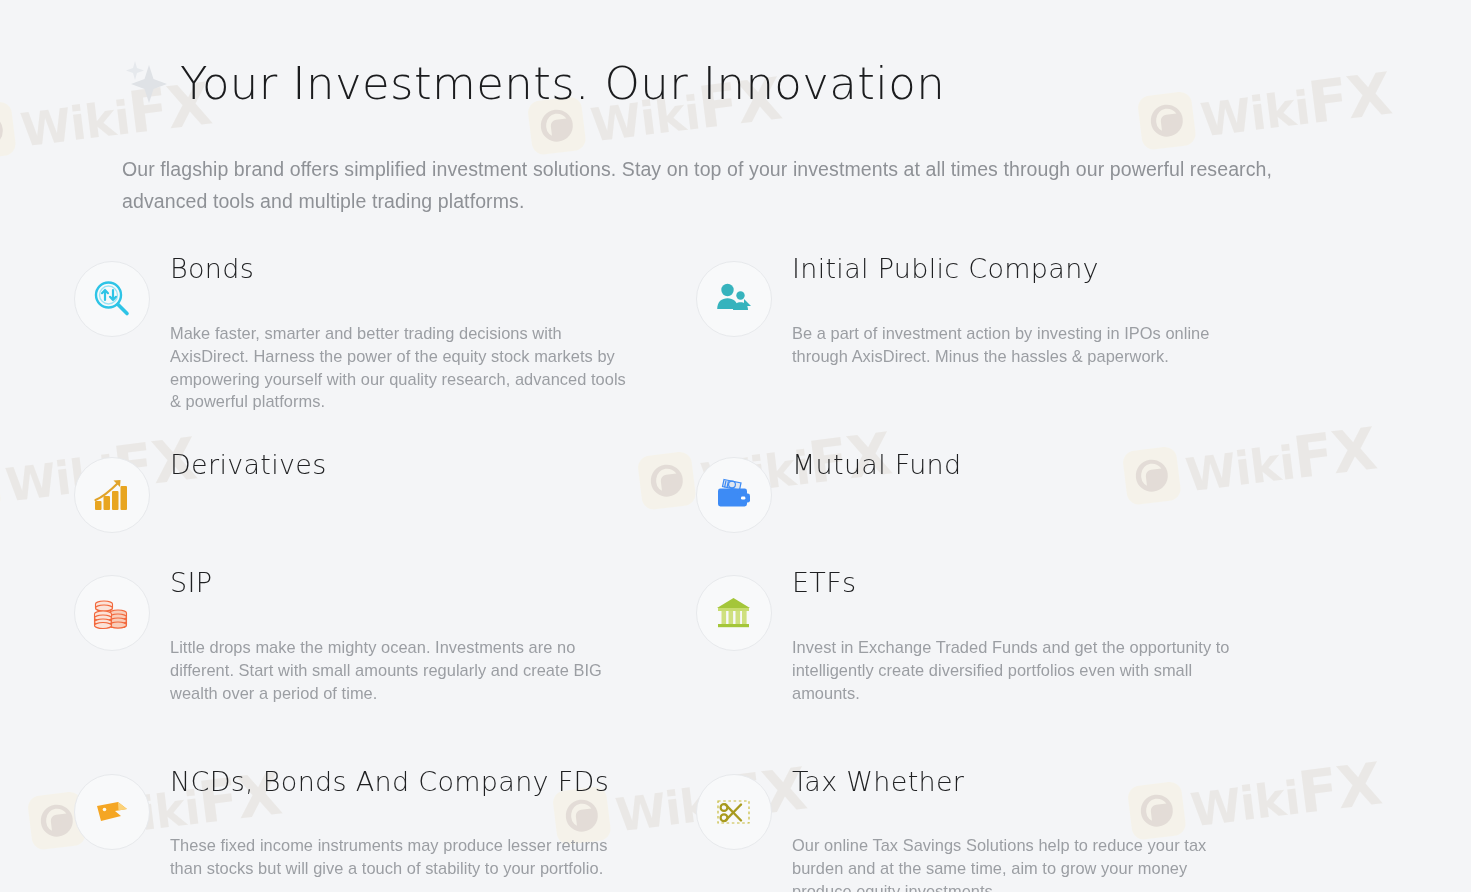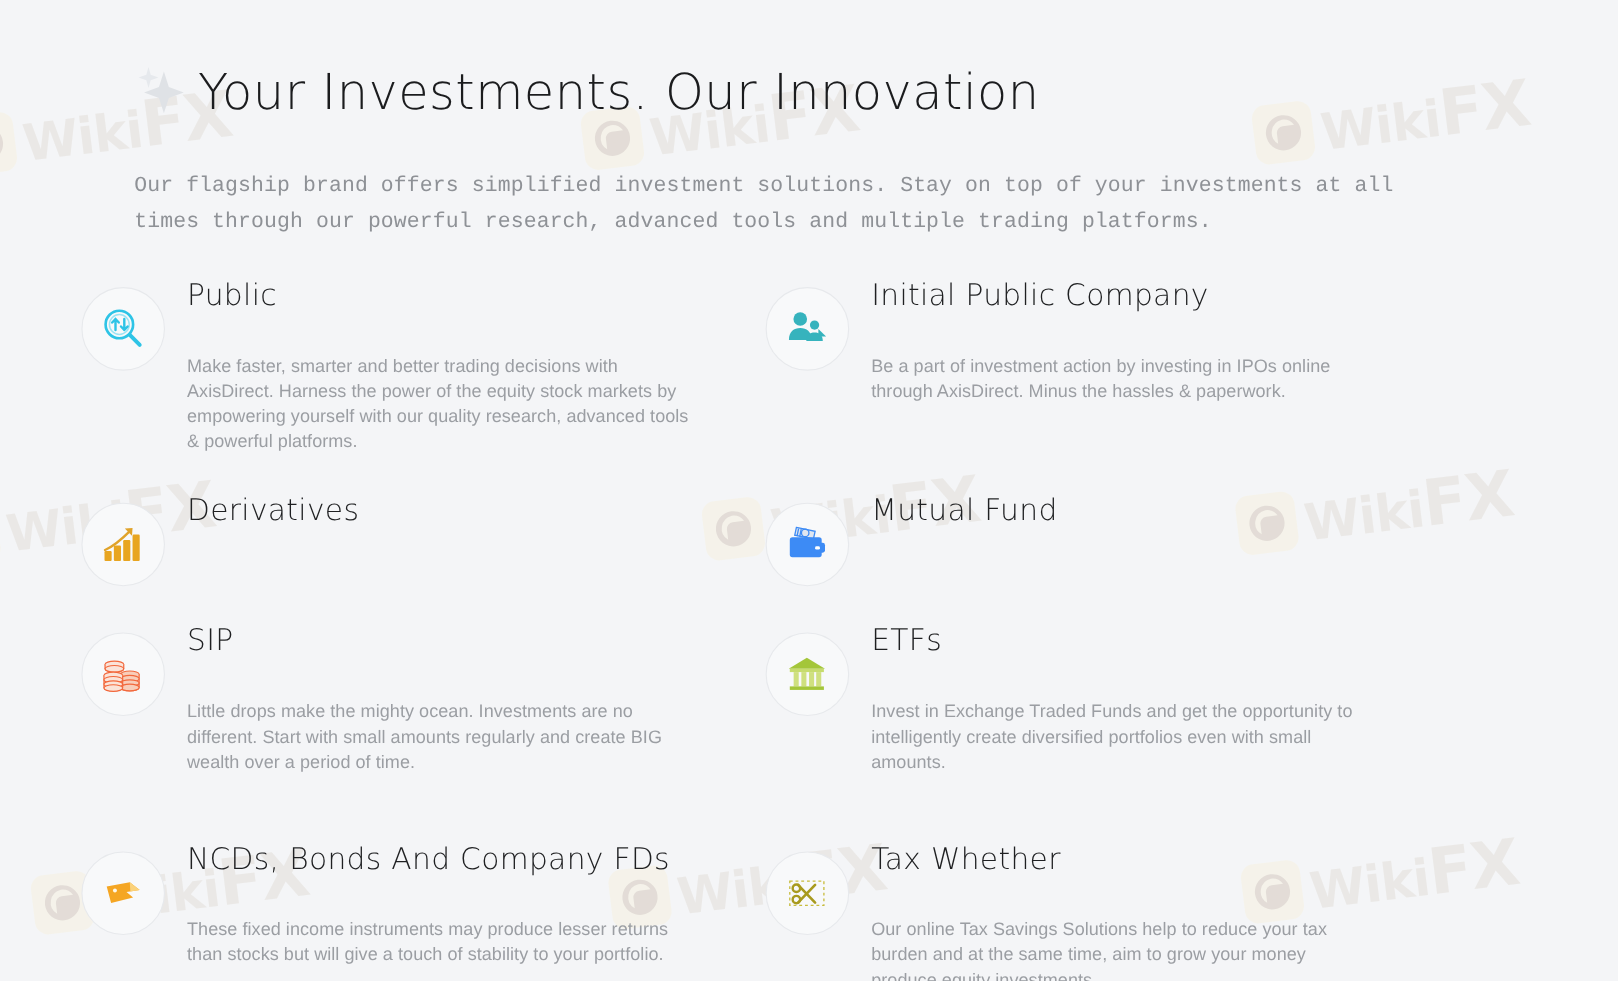--- a/index.html
+++ b/index.html
@@ -79,21 +79,21 @@
     font-weight: 300;
     font-size: 45px;
     line-height: 1.15;
     color: #1b1c1e;
     letter-spacing: 0.4px;
     white-space: nowrap;
   }
   #page-subtitle {
     margin: 14px 0 0 78px;
     width: 1210px;
-    font-family: Liberation Mono, monospace;
+    font-family: Liberation Sans, sans-serif;
     font-weight: 300;
     font-size: 19.5px;
     line-height: 1.62;
     color: #8e9196;
     letter-spacing: 0.1px;
   }
 
   
   #features-grid {
     margin: 24px 0 0 0;
@@ -273,21 +273,21 @@
       <span class="feature-icon-wrap">
         <svg width="42" height="42" viewBox="0 0 42 42">
           <circle cx="17.5" cy="17" r="12.5" fill="none" stroke="#2ec4e6" stroke-width="2.4"></circle>
           <circle cx="17.5" cy="17" r="9" fill="none" stroke="#9be4f4" stroke-width="1.4"></circle>
           <path d="M27 26.5 L36 35.5" stroke="#2ec4e6" stroke-width="3.6" stroke-linecap="round"></path>
           <path d="M14 22 L14 12 M14 12 L11 15.2 M14 12 L17 15.2" stroke="#2ec4e6" stroke-width="2.2" stroke-linecap="round" fill="none"></path>
           <path d="M22 12 L22 22 M22 22 L19 18.8 M22 22 L25 18.8" stroke="#2ec4e6" stroke-width="2.2" stroke-linecap="round" fill="none"></path>
         </svg>
       </span>
       <div class="feature-body">
-        <div class="feature-title">Public</div>
+        <div class="feature-title">Bonds</div>
         <div class="feature-desc">Make faster, smarter and better trading decisions with AxisDirect. Harness the power of the equity stock markets by empowering yourself with our quality research, advanced tools &amp; powerful platforms.</div>
       </div>
     </div>
 
     <div class="feature-card col-right row-1">
       <span class="feature-icon-wrap">
         <svg width="40" height="40" viewBox="0 0 40 40">
           <circle cx="13.5" cy="11" r="6.2" fill="#36b3bd"></circle>
           <path d="M3.2 30 C3.2 22.5 7.8 19.2 13.5 19.2 C19.2 19.2 23.8 22.5 23.8 30 Z" fill="#36b3bd"></path>
           <circle cx="26.5" cy="16.5" r="4.2" fill="#36b3bd"></circle>

